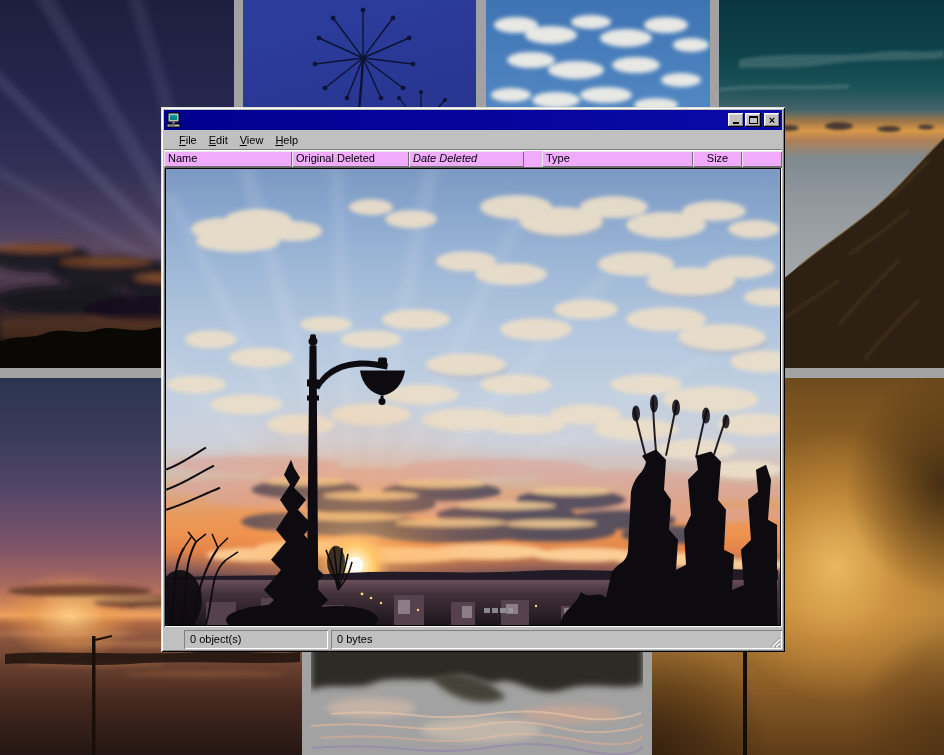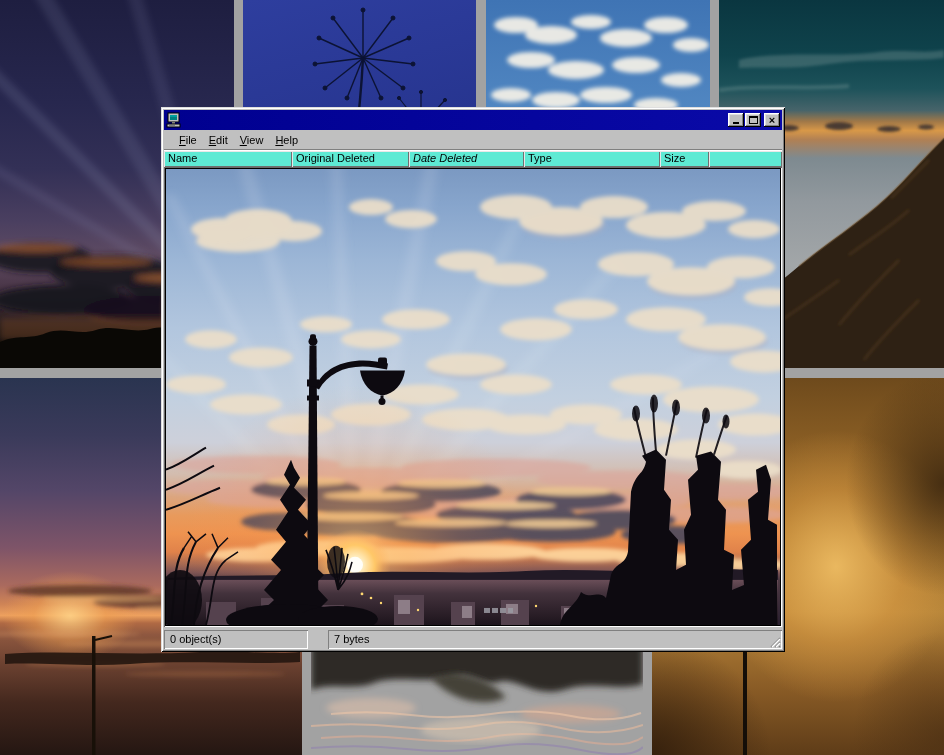--- a/index.html
+++ b/index.html
@@ -51,29 +51,29 @@
   .winbtn + .winbtn { margin-left:1px; }
   #btn-close { margin-left:3px; }
   .g-min { width:6px; height:2px; background:#000; margin-top:6px; }
   .g-max { width:9px; height:8px; border:1px solid #000; border-top:2px solid #000; }
   .g-close { font-size:11px; font-weight:bold; line-height:10px; }
 
   #menubar { height:19px; flex:0 0 19px; display:flex; align-items:center; padding-left:9px; }
   .menu-item { padding:2px 6px; cursor:default; }
   #menu-divider { flex:0 0 2px; border-top:1px solid #808080; border-bottom:1px solid #fff; }
 
-  #headers { height:16px; flex:0 0 16px; display:flex; background:#5eead4; overflow:hidden; }
+  #headers { height:16px; flex:0 0 16px; display:flex; background:#f0abfc; overflow:hidden; }
   .hcell { box-shadow: inset 1px 1px 0 #e8e8e8, inset -1px -1px 0 #707070; padding:1px 4px 0; white-space:nowrap; overflow:hidden; }
-  .hc0{width:128px;} .hc1{width:117px;} .hc2{width:115px;font-style:italic;} .hc3{width:136px;} .hc4{width:49px; text-align:left;} .hc5{flex:1;}
+  .hc0{width:128px;} .hc1{width:117px;} .hc2{width:115px;font-style:italic;} .hc3{width:151px;margin-left:18px;} .hc4{width:49px; text-align:center;} .hc5{flex:1;}
 
   #content { flex:1; position:relative; background:#000;
     box-shadow: inset 1px 1px 0 #6a6a6a, inset -1px -1px 0 #fff; }
   #content svg { position:absolute; inset:2px; width:calc(100% - 4px); height:calc(100% - 4px); }
 
-  #statusbar { flex:0 0 19px; margin-top:3px; display:flex; gap:20px; }
+  #statusbar { flex:0 0 19px; margin-top:3px; display:flex; gap:3px;margin-left:20px; }
   .spanel { box-shadow: inset 1px 1px 0 #808080, inset -1px -1px 0 #fff; padding:3px 6px 0; white-space:nowrap; overflow:hidden; }
   #sp1 { width:144px; } #sp2 { flex:1; position:relative; }
   #grip { position:absolute; right:1px; bottom:1px; width:13px; height:13px; }
 </style>
 </head>
 <body>
 
 <div class="tile" id="tileA">
   <svg viewBox="0 0 234 368" preserveAspectRatio="none">
     <defs>
@@ -570,21 +570,21 @@
           <path d="M0,300 C16,294 26,286 40,278 M0,320 C18,314 30,305 48,296 M0,340 C20,334 34,326 54,318" stroke-width="2"></path>
         </g>
         <ellipse cx="14" cy="430" rx="22" ry="30" opacity=".9"></ellipse>
       </g>
     </svg>
   </div>
 
   <div id="statusbar">
     <div class="spanel" id="sp1">0 object(s)</div>
     <div class="spanel" id="sp2">
-      <span>7 bytes</span>
+      <span>0 bytes</span>
       <svg id="grip" viewBox="0 0 13 13">
         <g stroke-width="1.2">
           <line x1="3" y1="12" x2="12" y2="3" stroke="#808080"></line>
             <line x1="4" y1="12" x2="12" y2="4" stroke="#fff"></line>
           <line x1="7" y1="12" x2="12" y2="7" stroke="#808080"></line>
             <line x1="8" y1="12" x2="12" y2="8" stroke="#fff"></line>
           <line x1="11" y1="12" x2="12" y2="11" stroke="#808080"></line>
             <line x1="12" y1="12" x2="12" y2="12" stroke="#fff"></line>
         </g>
       </svg>

